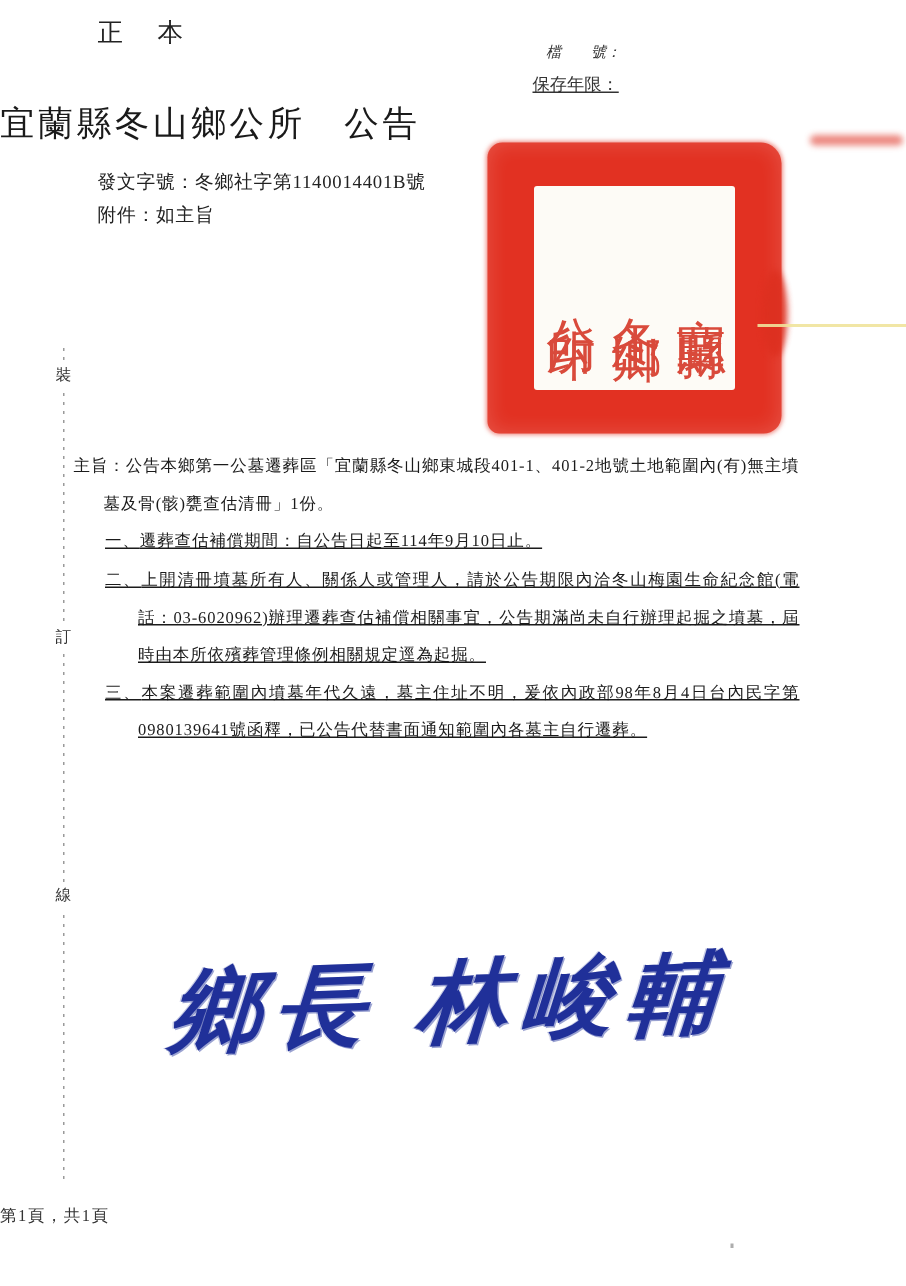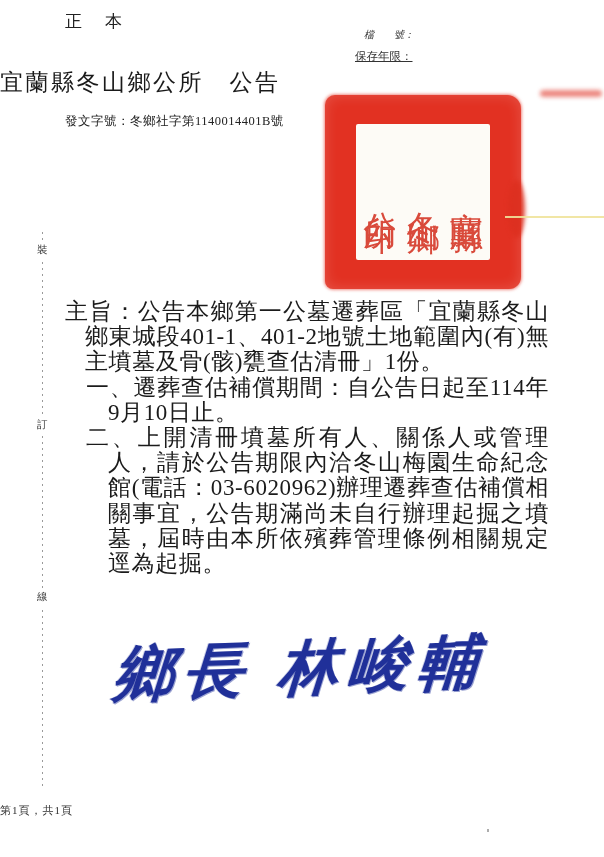--- a/index.html
+++ b/index.html
@@ -81,31 +81,31 @@
     filter: blur(2px); opacity: 0.7;
   }
   .scan-yellow-line {
     position: absolute; left: 505px; top: 216px;
     width: 99px; height: 2px;
     background: #efe39b; opacity: 0.9;
   }
 
   
   .body-text {
-    position: absolute; left: 65px; top: 299px;
+    position: absolute; left: 49px; top: 299px;
     width: 484px;
-    font-size: 23px; line-height: 25.2px;
+    font-size: 11px; line-height: 25.2px;
     letter-spacing: 0.6px;
     color: #1b1b1b;
     text-align: justify;
   }
   .para-subject { padding-left: 20px; text-indent: -20px; }
   .para-basis   { }
   .para-items-header { }
-  .para-item { padding-left: 43px; text-indent: -22px; }
+  .para-item { padding-left: 43px; text-indent: -22px; text-decoration: underline; }
 
   
   .signature {
     position: absolute; left: 112px; top: 628px;
     width: 400px; height: 110px;
     font-size: 60px;
     font-weight: bold;
     font-style: italic;
     color: #203099;
     letter-spacing: 10px;
@@ -144,37 +144,39 @@
 
 <div class="page">
 
   <div class="copy-label">正　本</div>
   <div class="file-no">檔　　號：</div>
   <div class="retention">保存年限：</div>
   <div class="doc-title">宜蘭縣冬山鄉公所　公告</div>
 
   <div class="meta">
     <div><span>發文字號：</span><span>冬鄉社字第1140014401B號</span></div>
+    <div><span>附件：</span><span>如主旨</span></div>
   </div>
 
   <div class="seal">
     <div class="seal-inner">
       <div class="seal-col">宜蘭縣</div>
       <div class="seal-col">冬山鄉</div>
       <div class="seal-col">公所印</div>
     </div>
   </div>
   <div class="seal-smudge-right"></div>
   <div class="seal-streak-top"></div>
   <div class="scan-yellow-line"></div>
 
   <div class="body-text">
     <div class="para-subject"><span>主旨：</span><span>公告本鄉第一公墓遷葬區「宜蘭縣冬山鄉東城段401-1、401-2地號土地範圍內(有)無主墳墓及骨(骸)甕查估清冊」1份。</span></div>
     <div class="para-item"><span>一、</span><span>遷葬查估補償期間：自公告日起至114年9月10日止。</span></div>
     <div class="para-item"><span>二、</span><span>上開清冊墳墓所有人、關係人或管理人，請於公告期限內洽冬山梅園生命紀念館(電話：03-6020962)辦理遷葬查估補償相關事宜，公告期滿尚未自行辦理起掘之墳墓，屆時由本所依殯葬管理條例相關規定逕為起掘。</span></div>
+    <div class="para-item"><span>三、</span><span>本案遷葬範圍內墳墓年代久遠，墓主住址不明，爰依內政部98年8月4日台內民字第0980139641號函釋，已公告代替書面通知範圍內各墓主自行遷葬。</span></div>
   </div>
 
   <div class="signature">鄉長 林峻輔</div>
 
   <div class="binding-line"></div>
   <div class="binding-char bind-1">裝</div>
   <div class="binding-char bind-2">訂</div>
   <div class="binding-char bind-3">線</div>
 
   <div class="footer">第1頁，共1頁</div>

